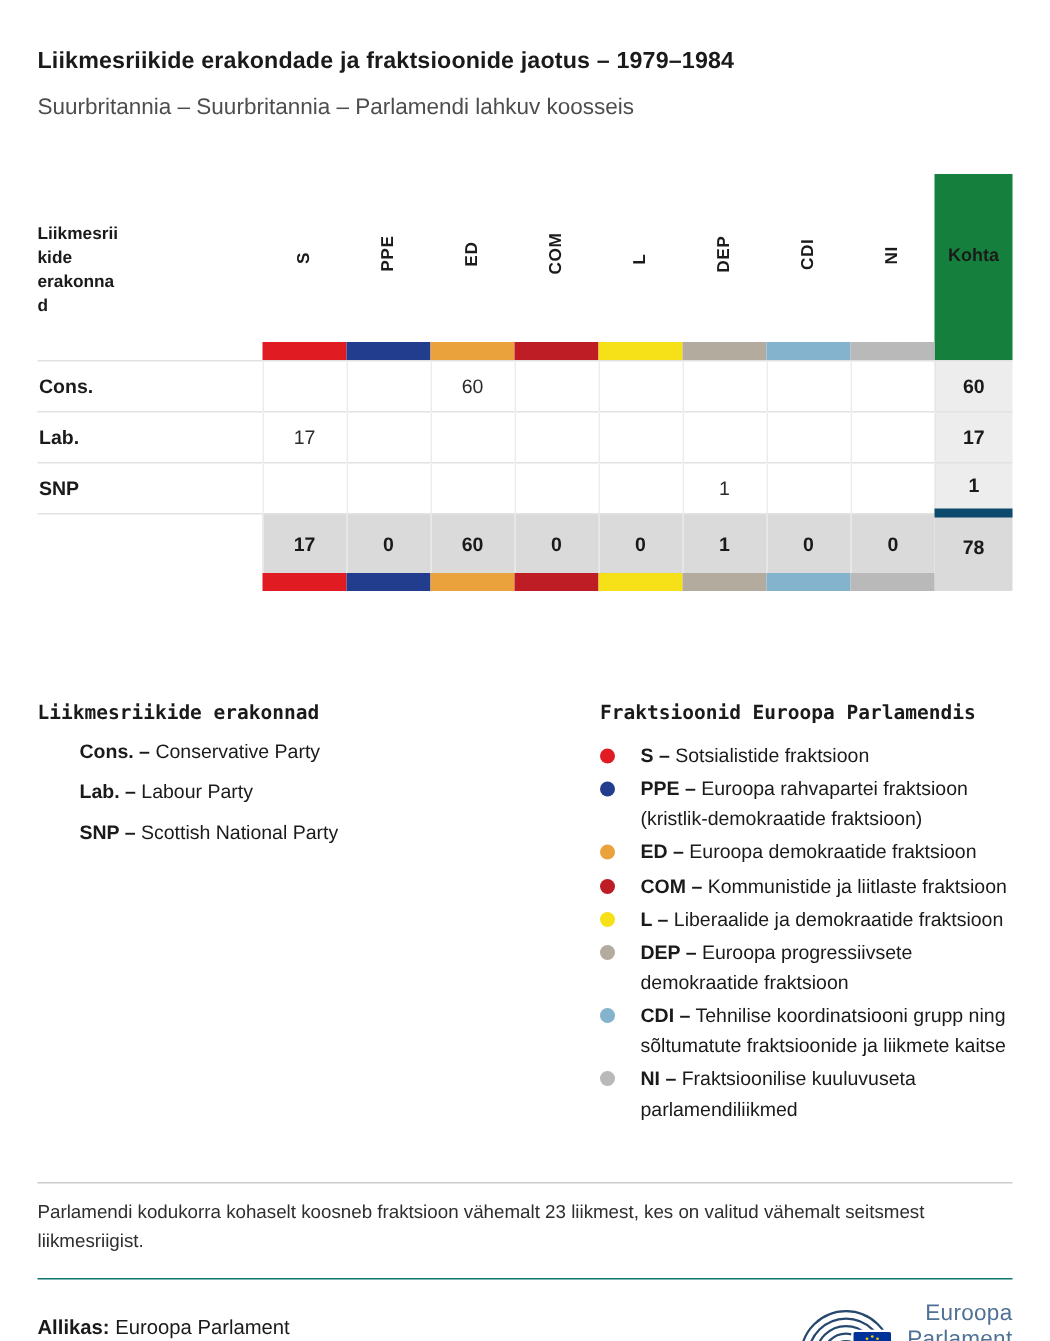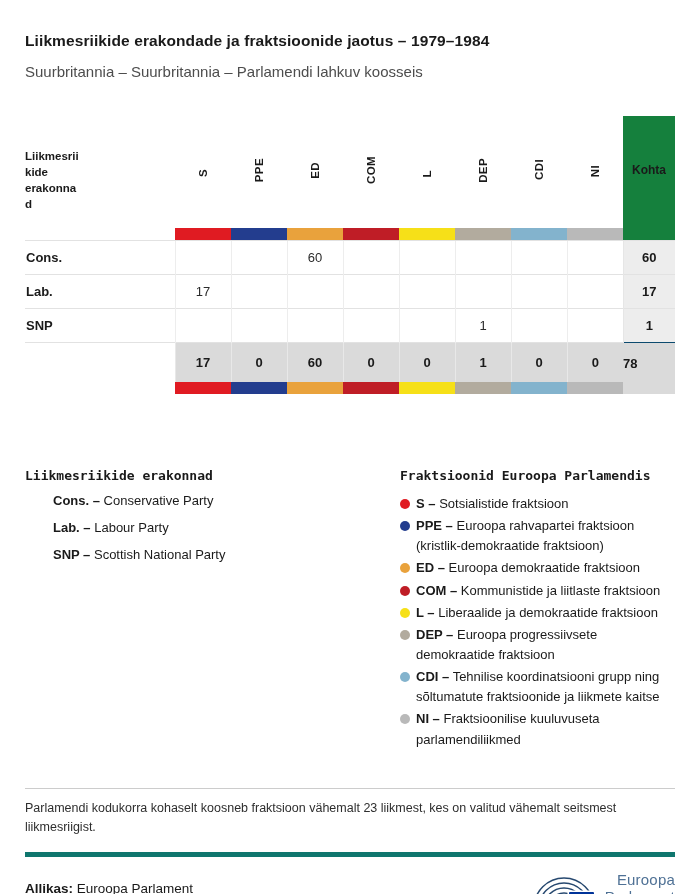--- a/index.html
+++ b/index.html
@@ -30,36 +30,36 @@
   td.blank { background:#ffffff; }
 
   tbody td { height:34px; font-size:13px; border-top:1px solid #e2e2e2; }
   td.party { font-weight:bold; text-align:left; padding-left:1px; }
   td.num   { text-align:center; color:#2b2b2b; border-left:1px solid #ededed; }
   td.seats { background:#ededed; text-align:center; font-weight:bold; border-left:1px solid #e6e6e6; }
 
   tr.trow td { height:40px; }
   tr.trow td.tnum { background:#dadada; text-align:center; font-weight:bold;
                     border-left:1px solid #e8e8e8; border-top:1px solid #e2e2e2; }
-  td.grand { background:#dadada; font-weight:bold; font-size:13px;
-             border-top:1px solid #0c4a6e; vertical-align:middle; padding-bottom:10px; }
+  td.grand { background:#dadada; text-align:center; font-weight:bold; font-size:13px;
+             border-top:6px solid #0c4a6e; vertical-align:middle; padding-bottom:10px; }
 
   
   .legends { display:flex; margin-top:74px; }
   .leg-left  { flex:0 0 375px; }
   .leg-right { flex:0 0 275px; }
   .leg-title { font-family:"DejaVu Sans Mono", monospace; font-size:13px; font-weight:bold; }
   .p-item { font-size:13px; margin-top:9px; line-height:1.4;margin-left:28px; }
   .abbr { font-weight:bold; }
   .g-list { margin-top:11px; }
-  .g-item { display:flex; gap:6px; font-size:13px; line-height:1.55; margin-bottom:2px; }
+  .g-item { display:flex; gap:17px; font-size:13px; line-height:1.55; margin-bottom:2px; }
   .dot { flex:0 0 10px; width:10px; height:10px; border-radius:50%; margin-top:5px; }
 
   
-  .footnote-band { margin-top:36px; border-top:1px solid #cccccc; border-bottom:5px solid #0f766e;
+  .footnote-band { margin-top:36px; border-top:1px solid #cccccc; border-bottom:1px solid #0f766e;
                    padding:10px 0 15px 0; }
   .footnote-band p { font-size:12.5px; line-height:1.55; color:#2e2e2e; max-width:640px; }
 
   .bottom { display:flex; justify-content:space-between; align-items:center; margin-top:8px; height:46px; }
   .source { font-size:13.5px; }
   .logo { display:flex; align-items:center; gap:9px; }
   .logo-text { font-size:15px; color:#4f7195; line-height:1.18; letter-spacing:.2px;text-align:right; }
 </style>
 </head>
 <body>

